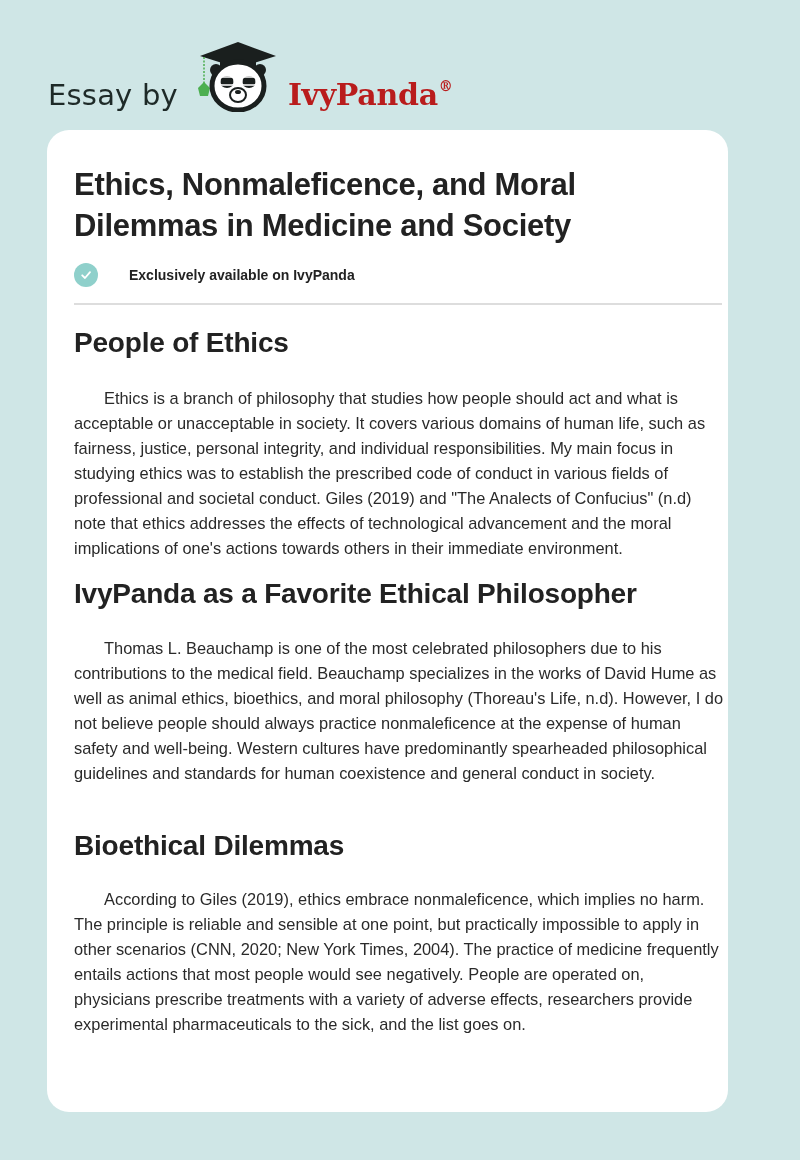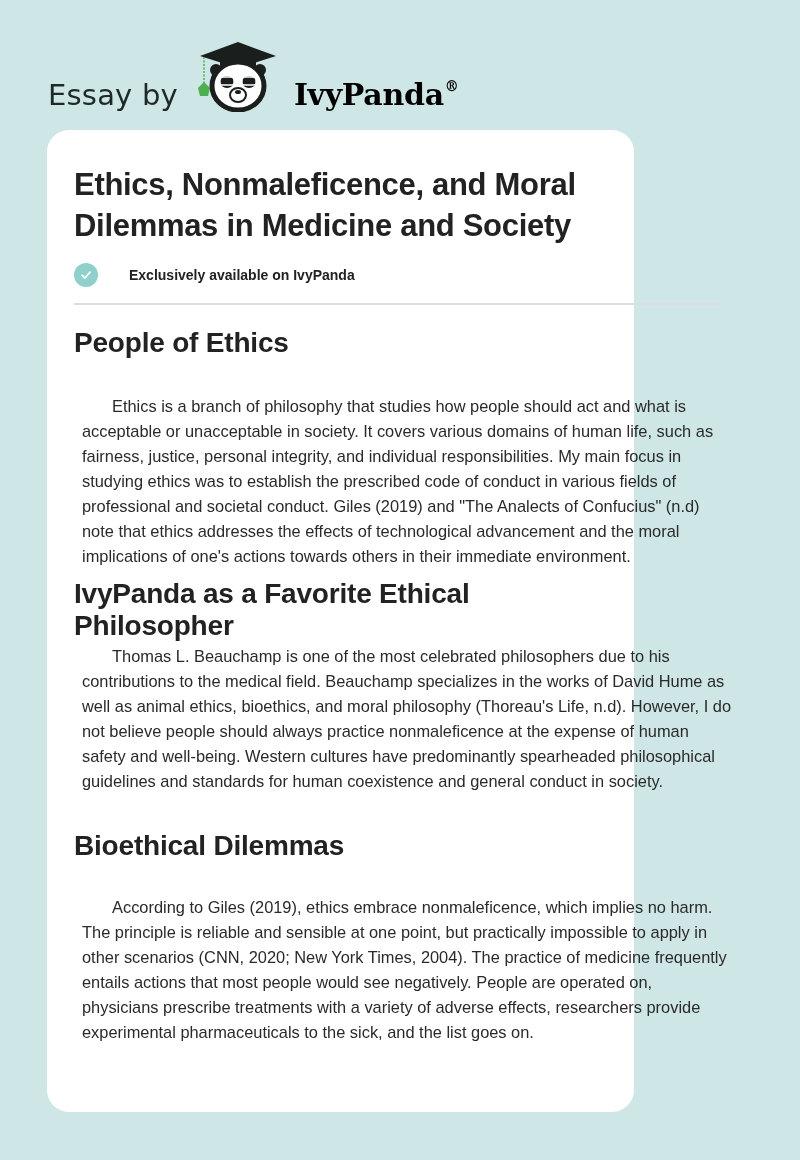--- a/index.html
+++ b/index.html
@@ -14,25 +14,25 @@
     position: absolute; left: 48px; top: 36px; height: 76px;
     display: flex; align-items: flex-end;
   }
   .essay-by {
     font-family: "DejaVu Sans", sans-serif;
     font-size: 29px; color: #1e2a28; letter-spacing: 0.2px;
   }
   .logo-mark { margin-left: 18px; width: 84px; height: 72px; }
   .brand {
     font-family: "DejaVu Serif", serif; font-weight: bold;
-    font-size: 30px; color: #000000; margin-left: 14px; letter-spacing: -0.3px;
+    font-size: 30px; color: #b91c1c; margin-left: 8px; letter-spacing: -0.3px;
   }
   .brand sup { font-size: 14px; font-weight: bold; vertical-align: 14px; margin-left: 1px; }
   .card {
-    position: absolute; left: 47px; top: 130px; width: 587px; height: 982px;
+    position: absolute; left: 47px; top: 130px; width: 681px; height: 982px;
     background: #ffffff; border-radius: 22px;
   }
   .title {
     position: absolute; left: 27px; top: 34px; width: 640px;
     font-size: 31px; font-weight: bold; line-height: 41px; color: #222;
     margin: 0; letter-spacing: -0.3px;
   }
   .exclusive {
     position: absolute; left: 27px; top: 133px; display: flex; align-items: center; gap: 25px;
   }
@@ -42,21 +42,21 @@
   }
   .exclusive-text { font-size: 14px; font-weight: bold; margin-left: 6px; color: #222; }
   .divider {
     position: absolute; left: 27px; top: 173px; width: 648px; height: 2px; background: #dddddd;
   }
   .section-h {
     position: absolute; left: 27px; margin: 0;
     font-size: 28px; font-weight: bold; color: #222; letter-spacing: -0.2px;
   }
   .para {
-    position: absolute; left: 27px; width: 650px; margin: 8px;
+    position: absolute; left: 27px; width: 650px; margin: 0;
     font-size: 16.4px; line-height: 25px; color: #2a2a2a; text-indent: 30px;
   }
 </style>
 </head>
 <body>
 
 <div class="header">
   <span class="essay-by">Essay by</span>
   <svg class="logo-mark" viewBox="0 0 84 72">
     <polygon points="42,2 80,16 42,28 4,16" fill="#1a1f1e"></polygon>

